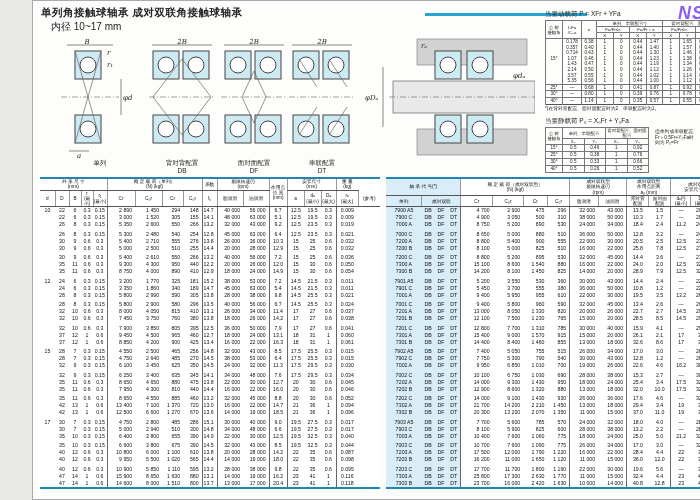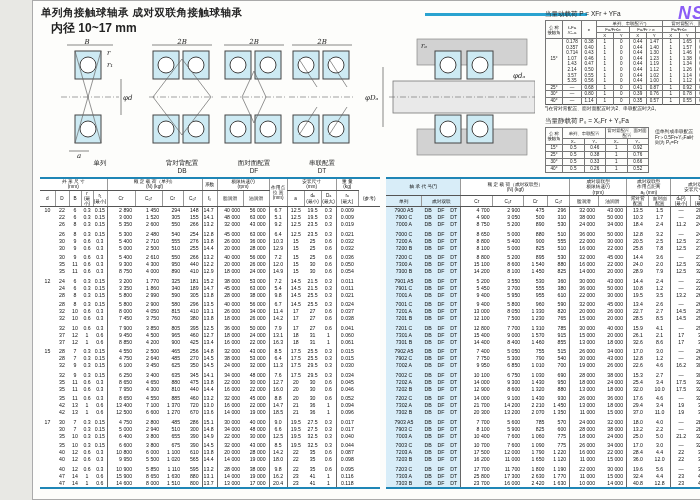--- a/index.html
+++ b/index.html
@@ -1,20 +1,20 @@
 <!DOCTYPE html>
 <html><head>
 <meta charset="utf-8">
 <style>
   html,body{margin:0;padding:0;}
   body{width:700px;height:500px;background:#e8e8e4;font-family:"Liberation Sans","DejaVu Sans",sans-serif;}
   #page{position:absolute;left:0;top:0;width:698px;height:498px;background:#fdfdfb;border:1px solid #aaa;overflow:hidden;margin-left:32px;}
   
   #title{position:absolute;left:8px;top:5px;font-size:10.5px;font-weight:bold;color:#222;letter-spacing:0.5px;}
-  #subtitle{position:absolute;left:18px;top:19px;font-size:12px;font-weight:bold;color:#222;}
+  #subtitle{position:absolute;left:18px;top:19px;font-size:10px;font-weight:normal;color:#222;}
   #accent-line{position:absolute;left:392px;top:12px;width:162px;height:3px;background:#2aa3d0;}
   #nsk{position:absolute;right:12px;top:2px;font-size:18px;font-weight:700;color:#8b5cf6;letter-spacing:1px;font-style:italic;}
   #side-tab{position:absolute;right:0;top:58px;width:11px;height:46px;background:#00a0d8;}
   
   .diag{position:absolute;top:36px;}
   .diag-label{position:absolute;top:158px;font-size:6.5px;text-align:center;line-height:7.5px;color:#222;white-space:pre-line;}
   svg text{font-family:"DejaVu Serif","Liberation Serif",serif;font-style:italic;font-size:7px;fill:#222;}
   
   .smallblock{position:absolute;color:#222;}
   .ttl{font-size:6.5px;margin:0 0 1px 0;color:#222;}

